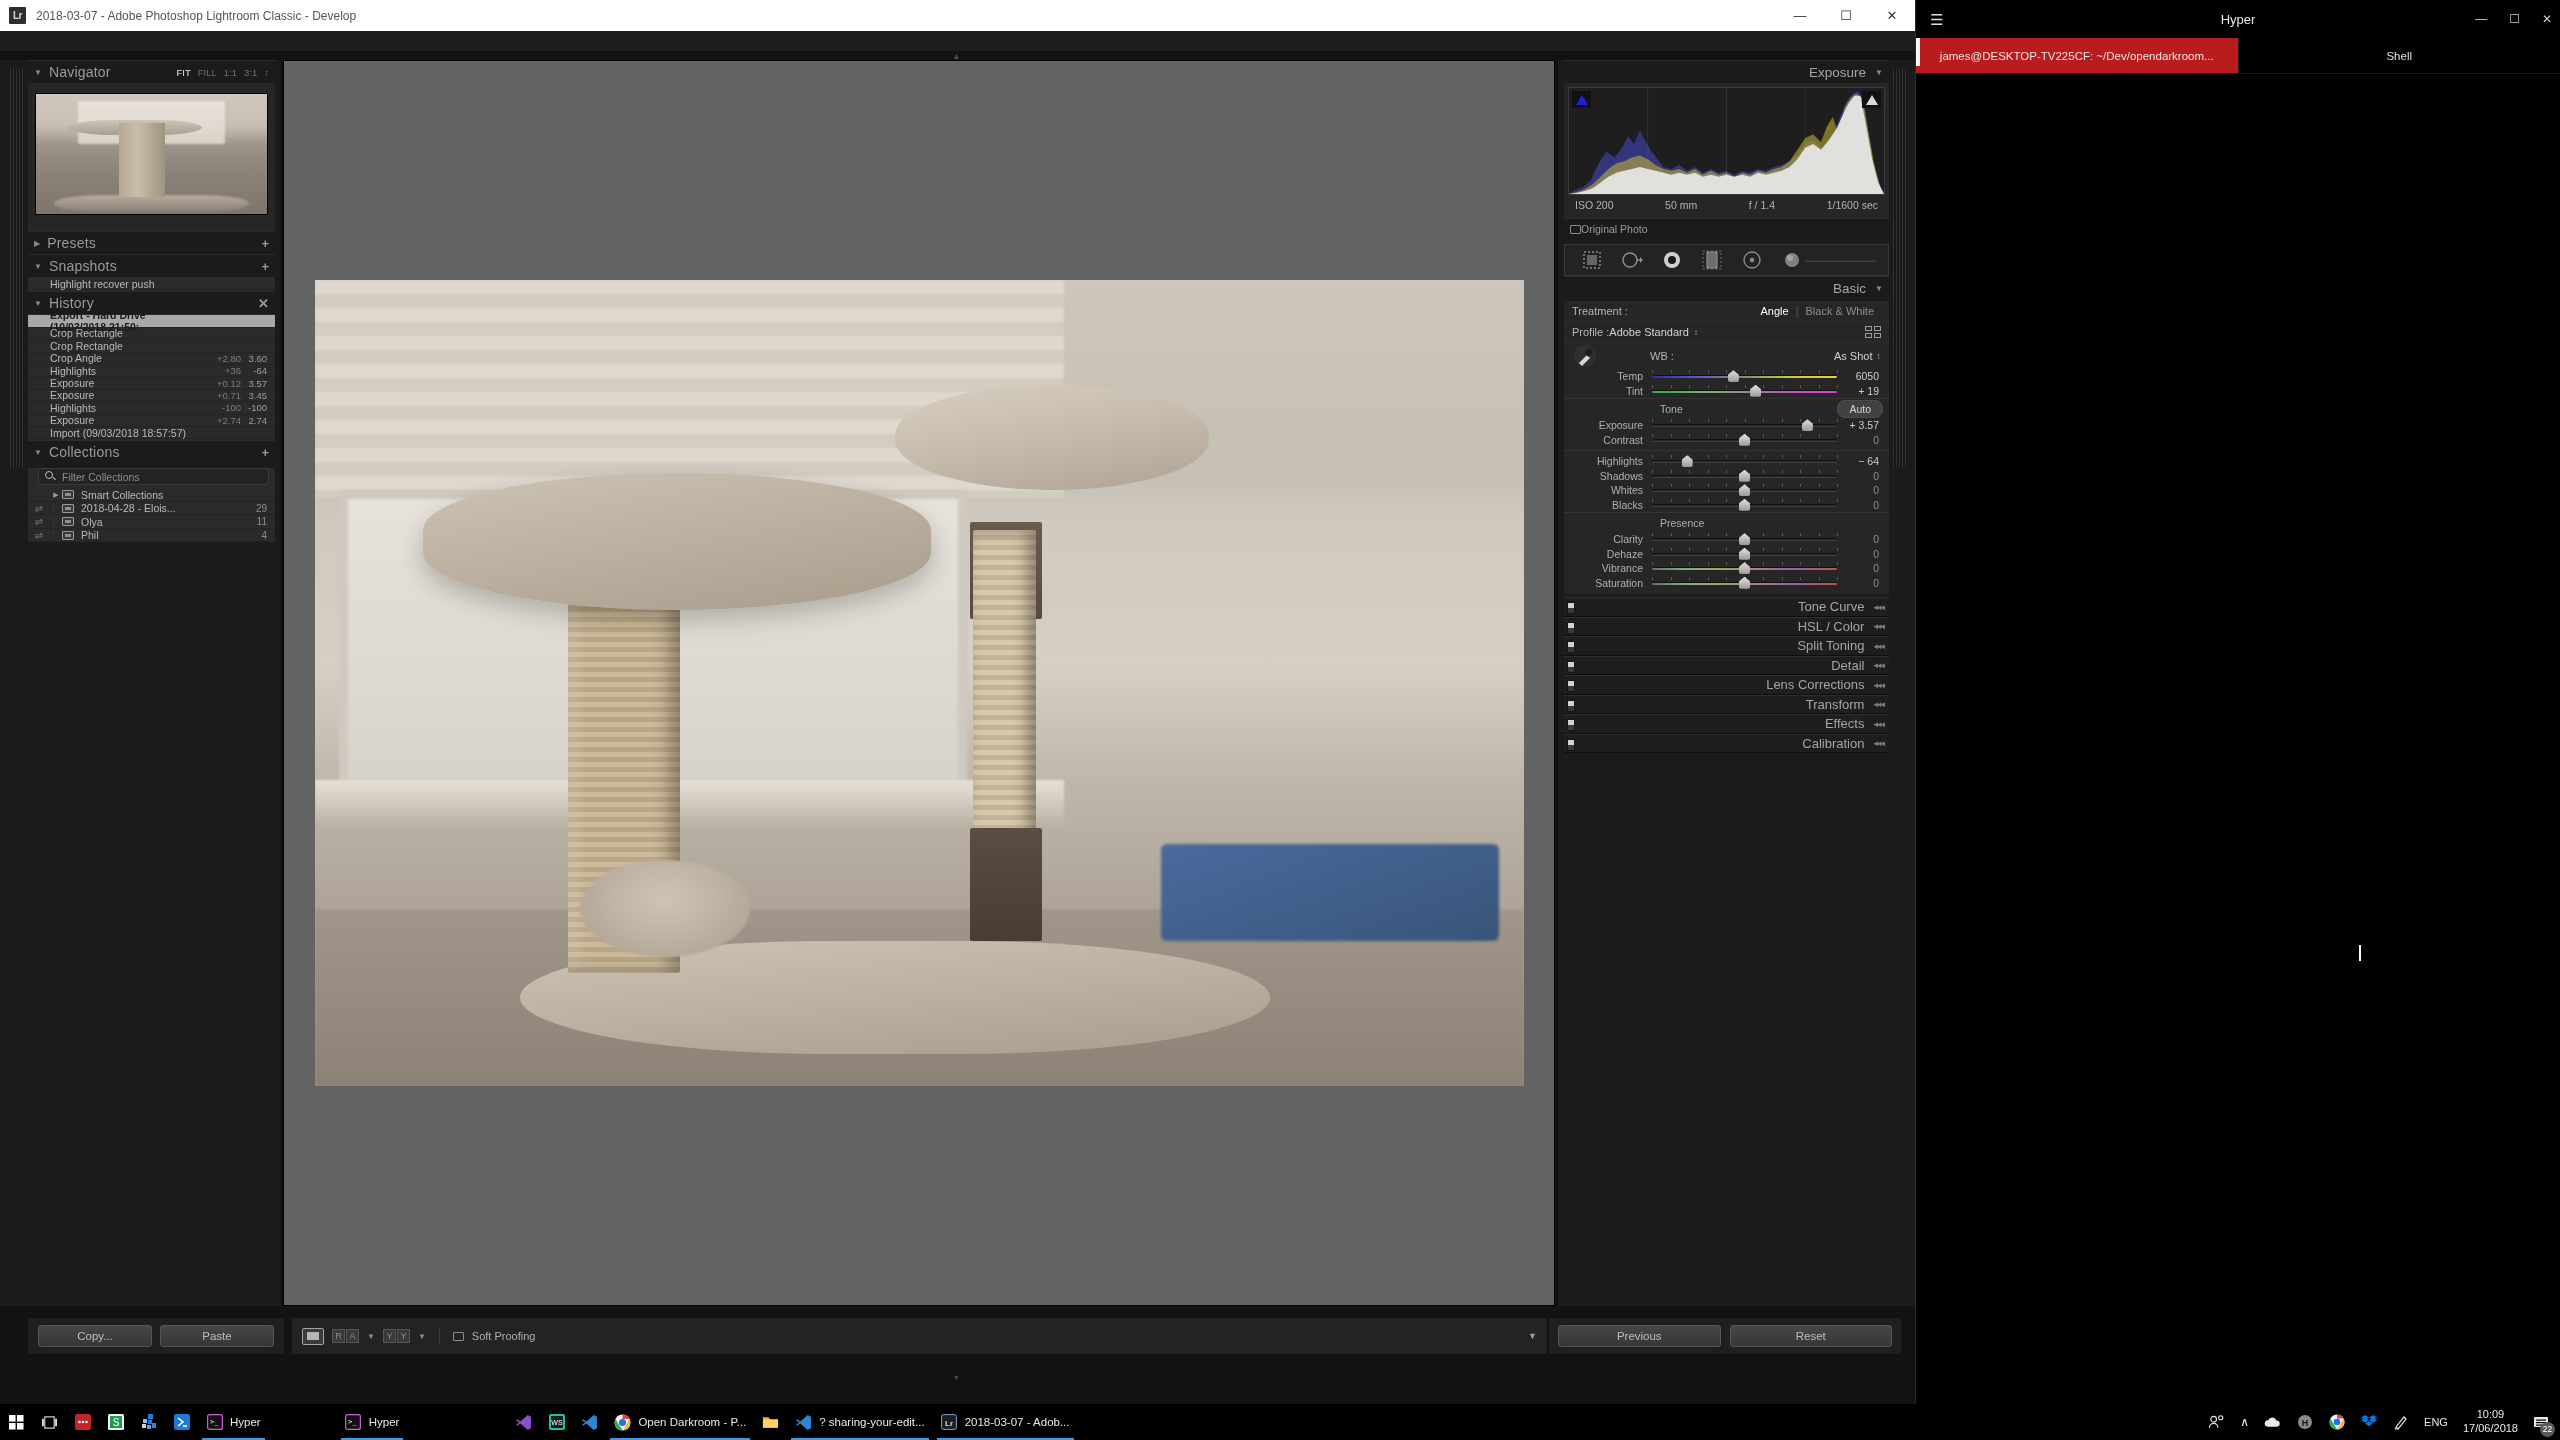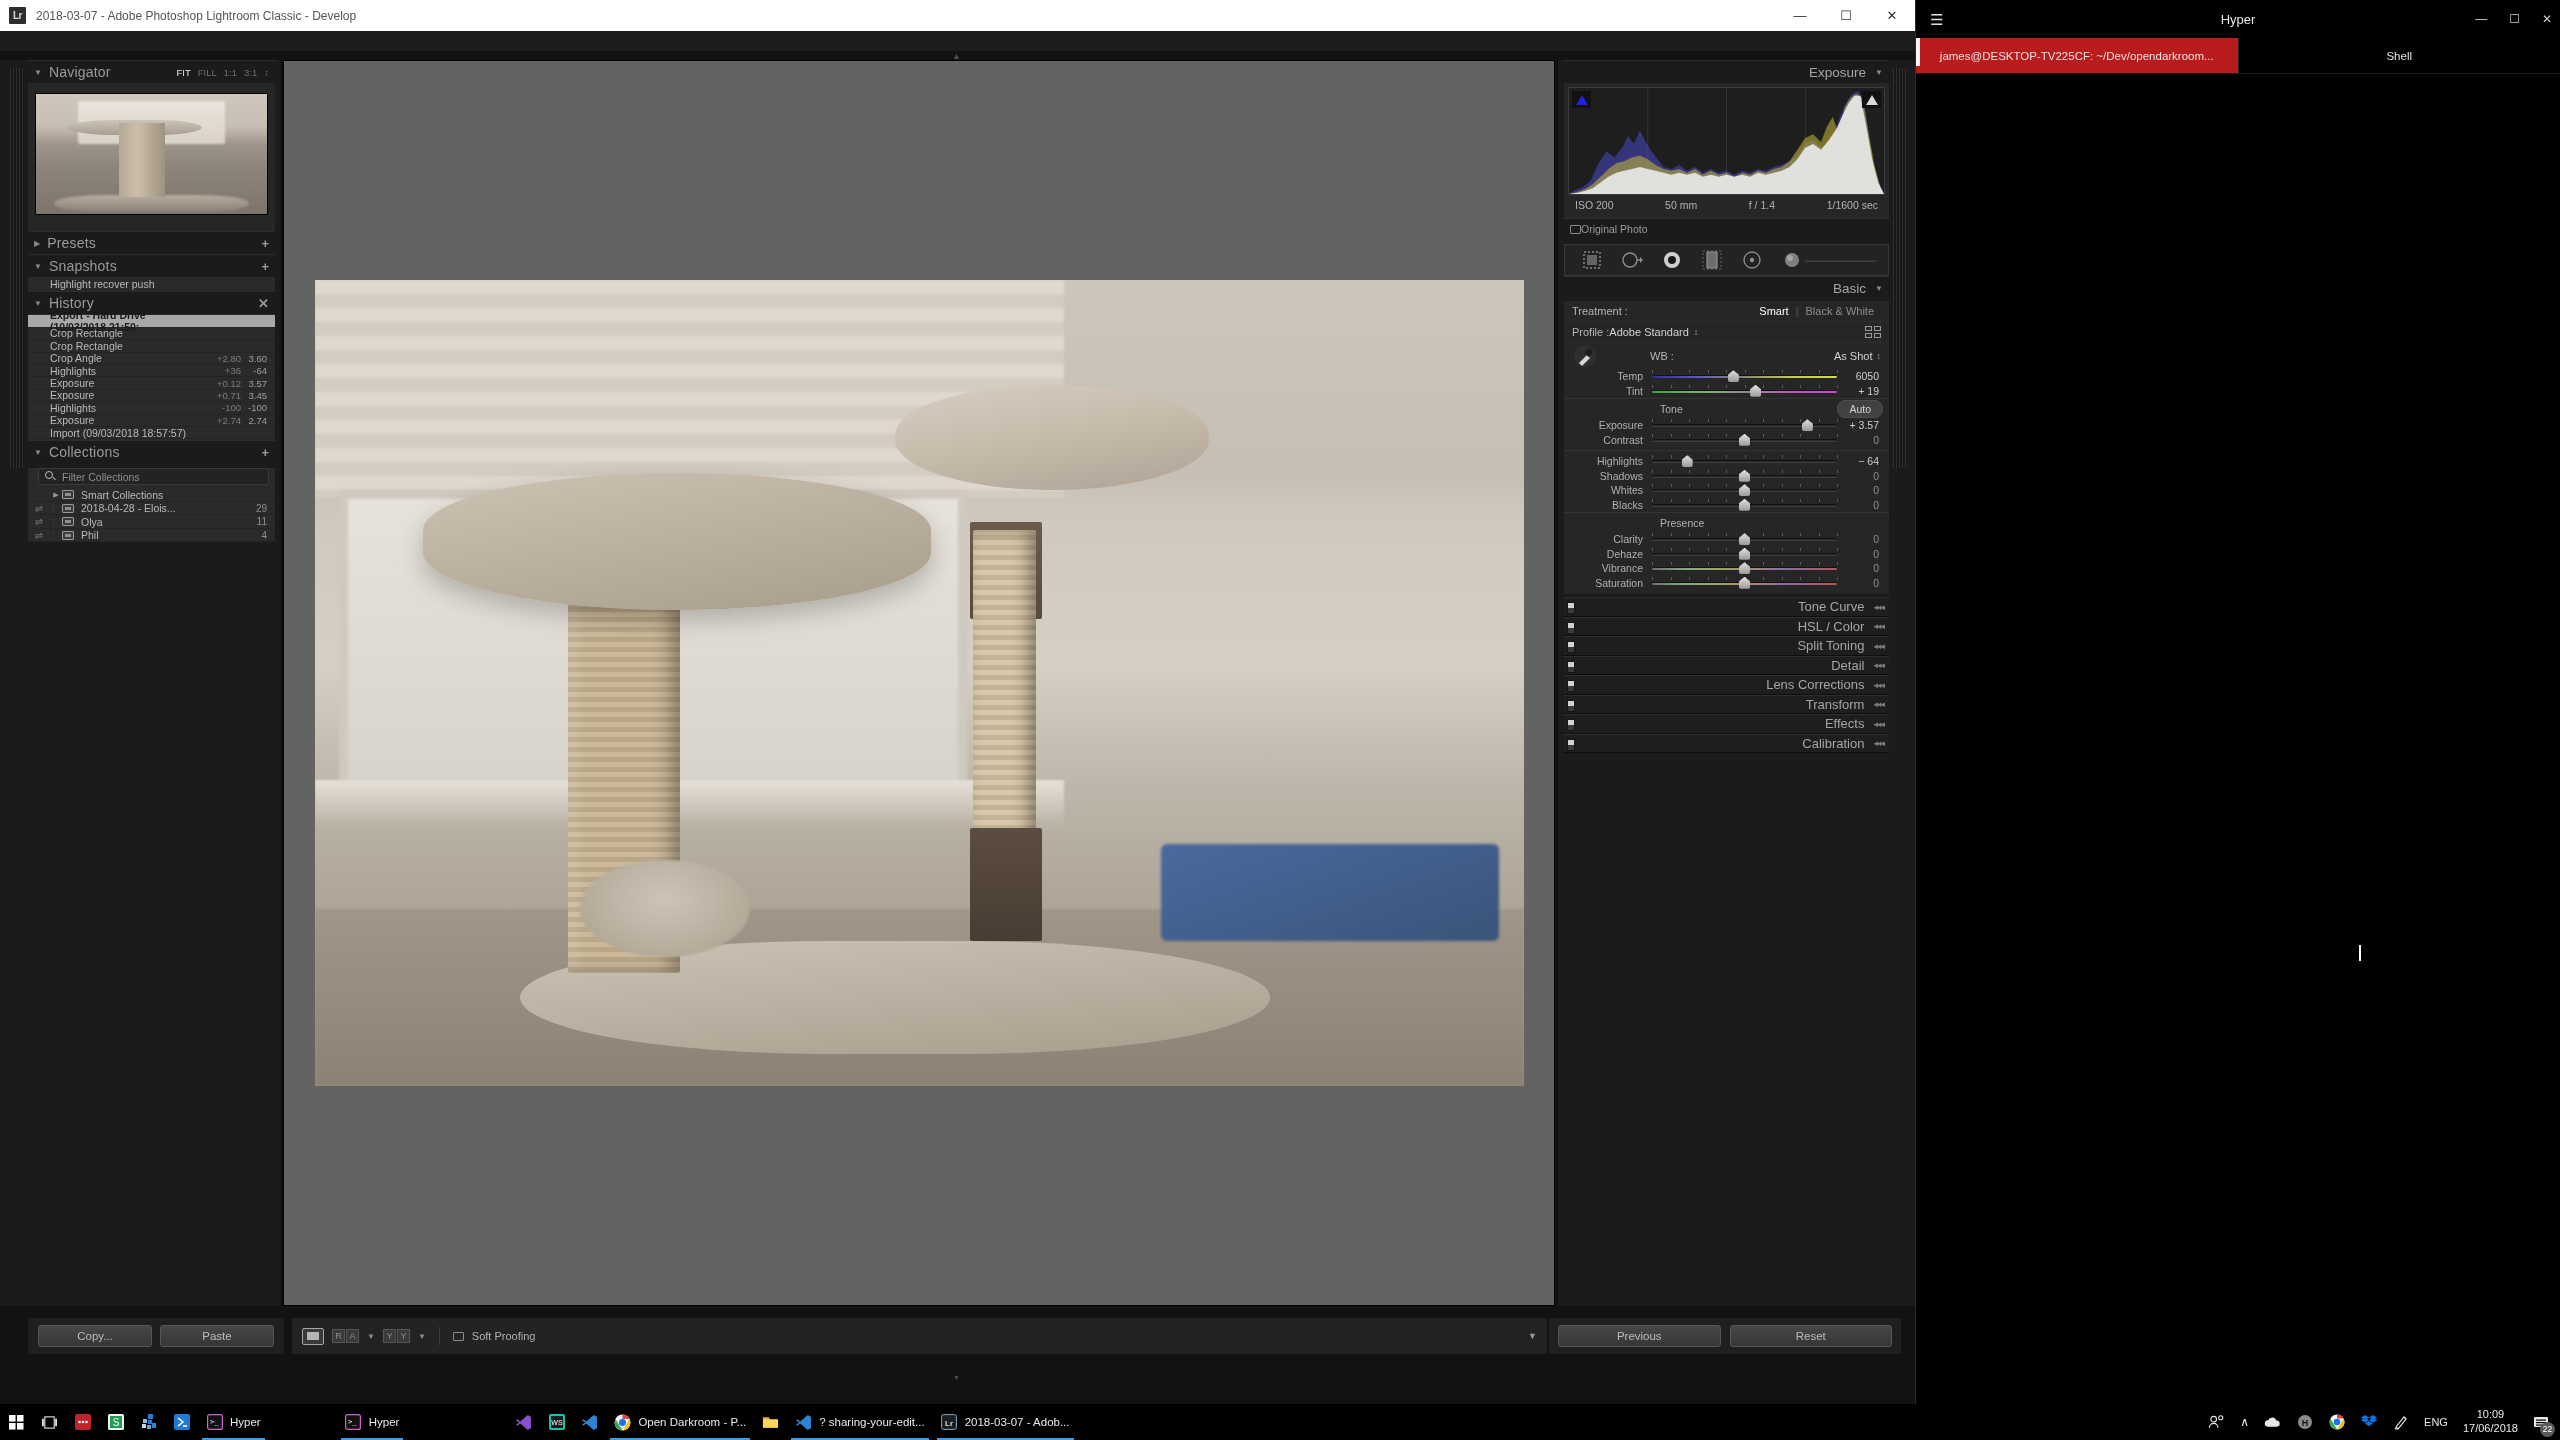--- a/index.html
+++ b/index.html
@@ -723,21 +723,21 @@
 
           <div class="rp-header">
             <span>Basic</span>
             <span class="tri">▼</span>
           </div>
 
           <div class="basic-box">
             <div class="brow">
               <span class="lbl2">Treatment :</span>
               <span class="spacer"></span>
-              <span class="treat-opt on">Smart</span>
+              <span class="treat-opt on">Angle</span>
               <span class="divv">|</span>
               <span class="treat-opt">Black &amp; White</span>
             </div>
             <div class="brow">
               <span class="lbl2">Profile :</span>
               <span style="margin-left:0;color:#d0d0d0;">Adobe Standard</span>
               <span style="margin-left:5px;color:#9a9a9a;font-size:9px;">↕</span>
               <span class="grid-ic">
                   <i></i>
                   <i></i>

